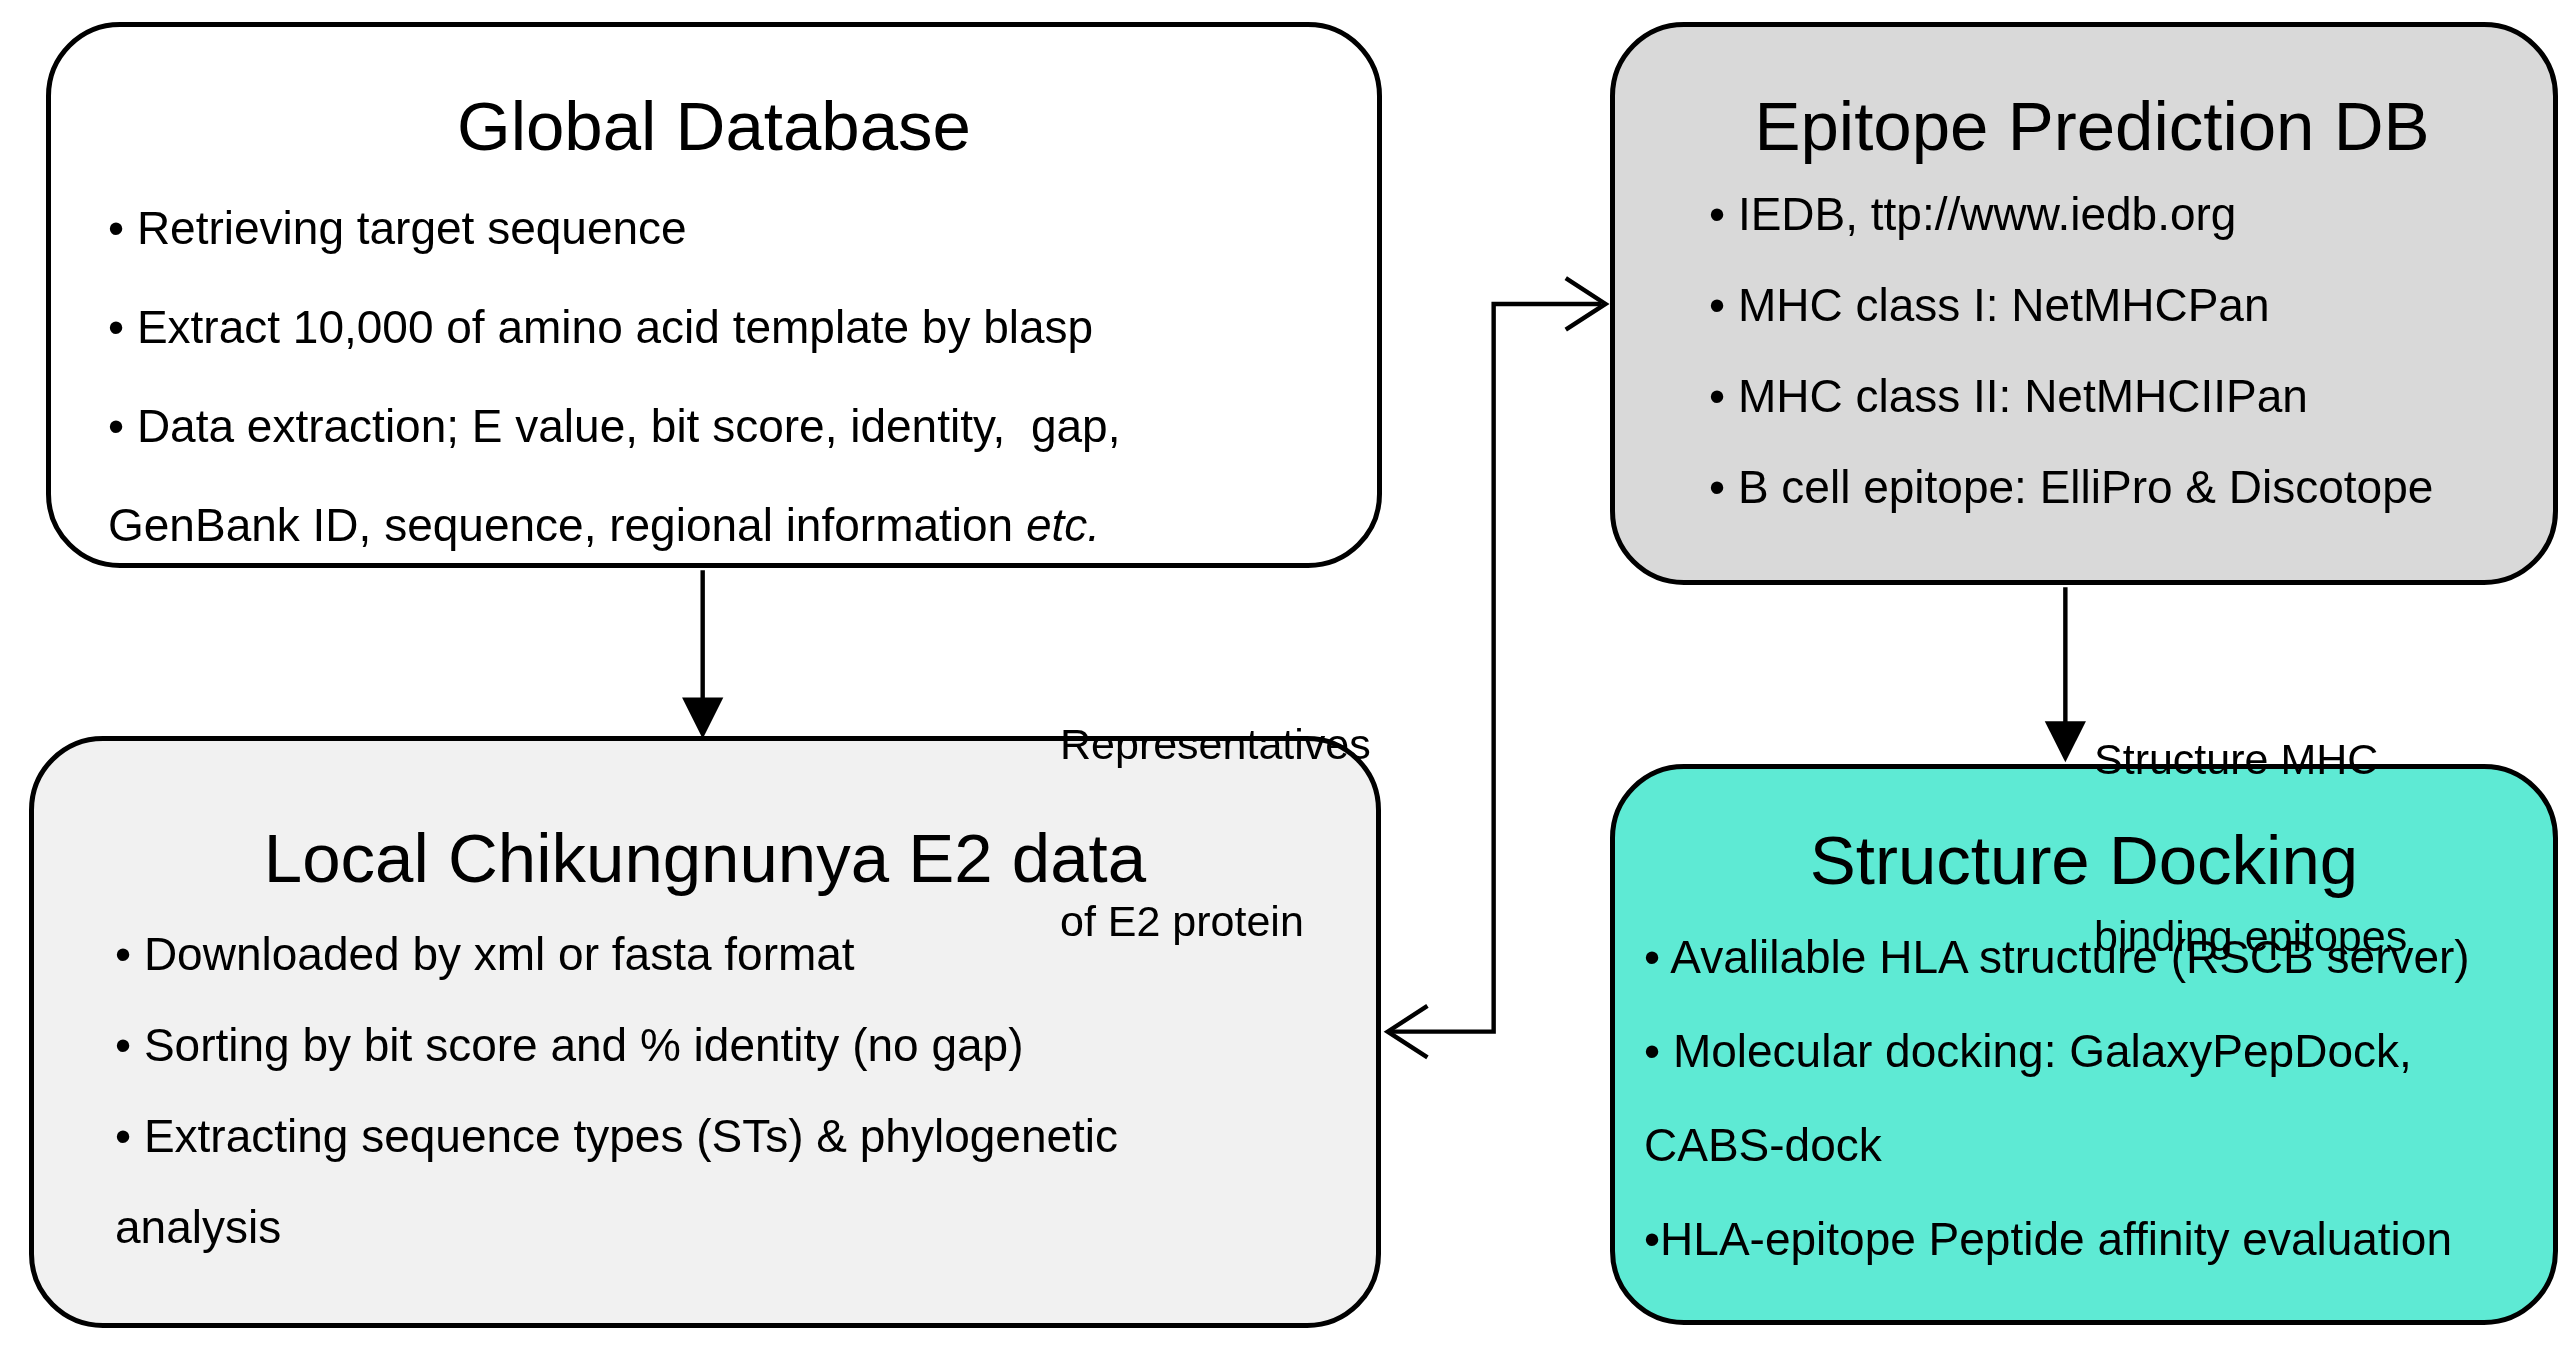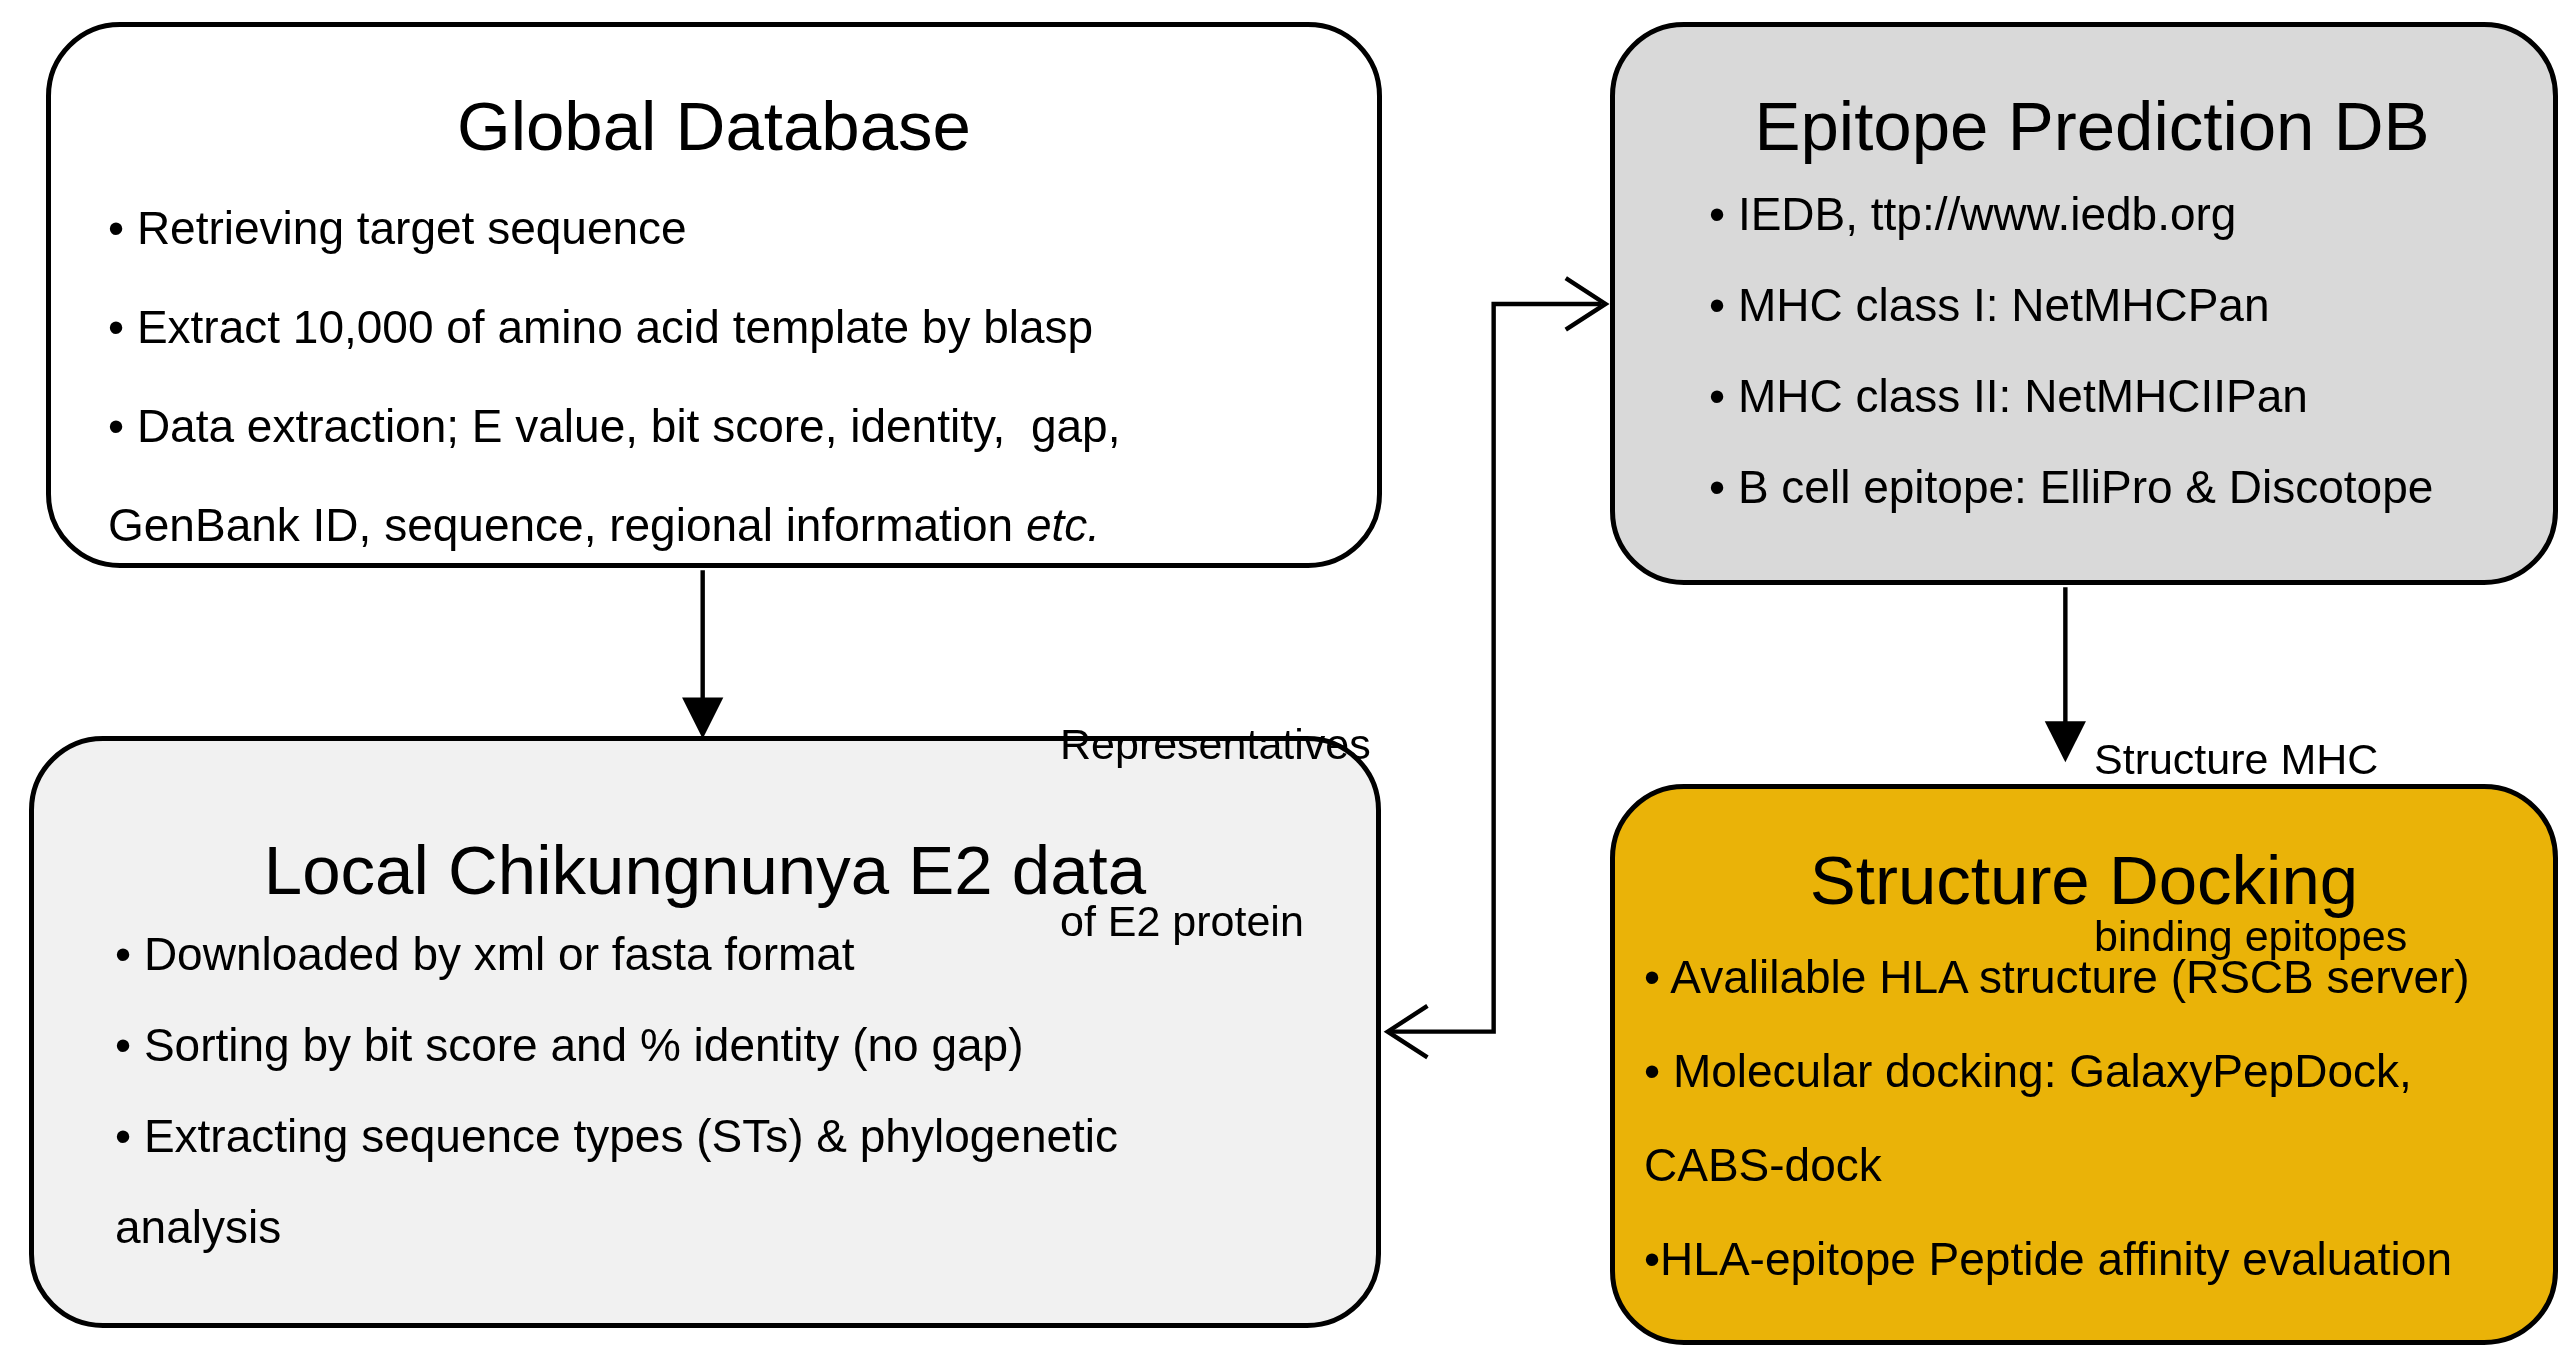--- a/index.html
+++ b/index.html
@@ -18,34 +18,34 @@
   }
   .box {
     position: absolute;
     box-sizing: border-box;
     border: 5.2px solid #000000;
     border-radius: 74px;
   }
   #box-global    { left: 46px;   top: 22px;   width: 1336px; height: 546px; background: #ffffff; }
   #box-epitope   { left: 1610px; top: 22px;   width: 948px; height: 563px; background: #d9d9d9; }
   #box-local     { left: 29px;   top: 736px; width: 1352px; height: 592px; background: #f1f1f1; }
-  #box-structure { left: 1610px; top: 764px; width: 948px; height: 561px; background: #eab308; margin-top: 20px; }
+  #box-structure { left: 1610px; top: 764px; width: 948px; height: 561px; background: #5eead4; }
 
   .box-title {
     position: absolute;
     left: 0;
     right: 0;
     text-align: center;
     font-size: 69px;
     line-height: 63px;
     white-space: pre;
   }
   #box-global .box-title    { top: 68px;  }
   #box-epitope .box-title   { top: 68px; padding-left: 16px;  }
-  #box-local .box-title     { top: 98px; }
+  #box-local .box-title     { top: 86px; }
   #box-structure .box-title { top: 60px;  }
 
   .box-lines {
     position: absolute;
     right: 23px;
     font-size: 46px;
   }
   .line { white-space: pre-wrap; }
   #box-global .box-lines    { left: 57px;  top: 152px; }
   #box-global .line         { line-height: 99px; }

